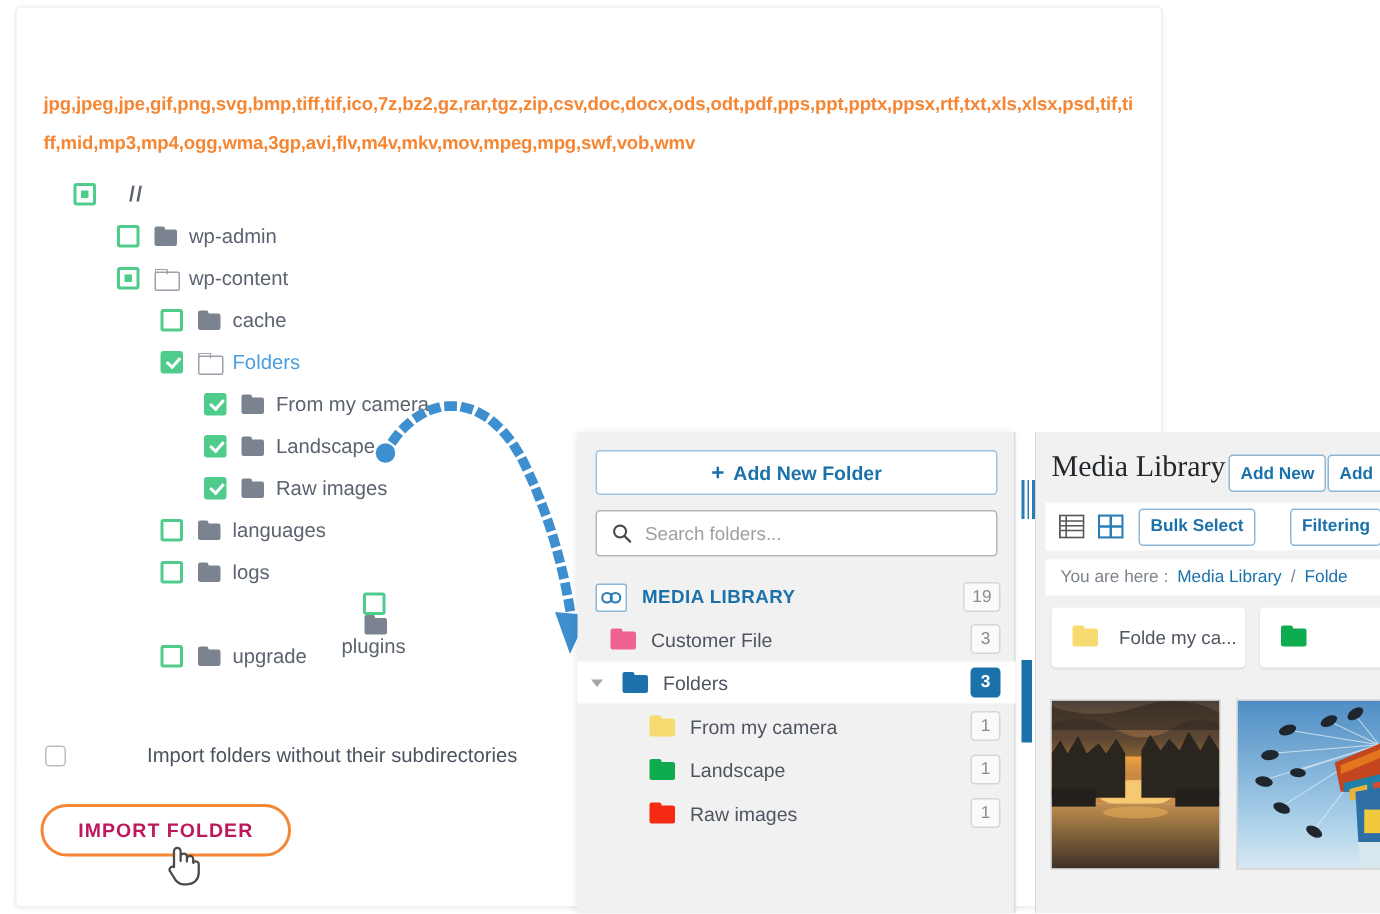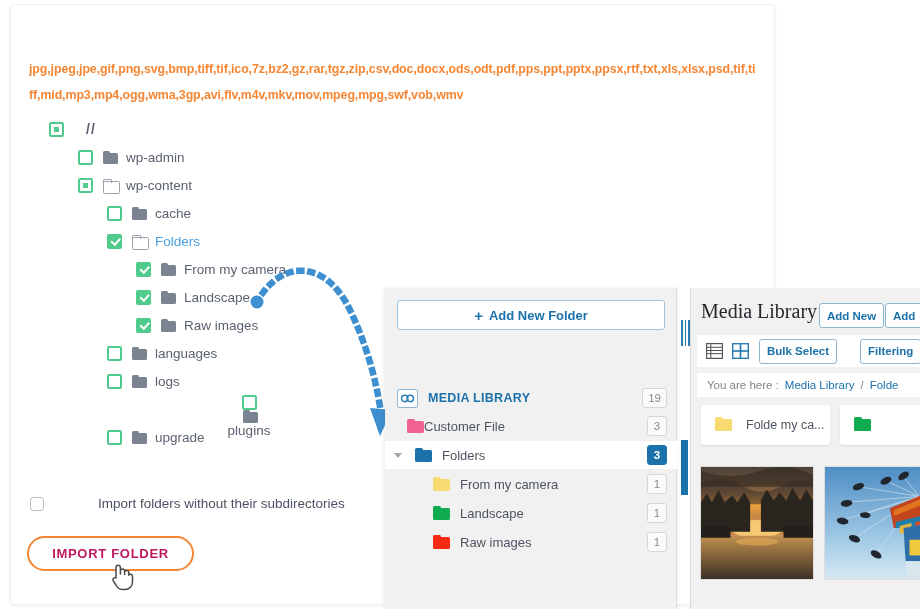--- a/index.html
+++ b/index.html
@@ -272,34 +272,41 @@
     <path d="M130 158 L152 160 L140 186 Z" fill="#3e8fd0"></path>
     <path d="M133 160 L146 172 L138 180 Z" fill="#3e8fd0"></path>
   </svg>
 
   <div class="fp">
     <div class="addnew">
       <span class="plus">+</span>
       <span>Add New Folder</span>
     </div>
 
+    <div class="srch">
+      <svg width="13" height="13" viewBox="0 0 14 14">
+        <circle cx="5.8" cy="5.8" r="4.3" fill="none" stroke="#4a4a4a" stroke-width="1.5"></circle>
+        <line x1="9" y1="9" x2="13" y2="13" stroke="#4a4a4a" stroke-width="1.7" stroke-linecap="round"></line>
+      </svg>
+      <span class="ph">Search folders...</span>
+    </div>
 
     <div class="mlrow head" style="top:96px; padding-left:12px; gap:10px;">
       <span class="ml-icon">
         <svg width="15" height="9" viewBox="0 0 16 9">
           <circle cx="5" cy="4.5" r="3.4" fill="none" stroke="#2b7cb5" stroke-width="1.5"></circle>
           <circle cx="11" cy="4.5" r="3.4" fill="none" stroke="#2b7cb5" stroke-width="1.5"></circle>
         </svg>
       </span>
       <span class="mlabel">MEDIA LIBRARY</span>
       <span class="count">19</span>
     </div>
 
     <div id="fp-rows">
-        <div class="mlrow" style="top: 124px; padding-left: 22px; ">
+        <div class="mlrow" style="top: 124px; padding-left: 22px; gap: 10px;">
           <span class="cfold" style="--fc: #f06292;"></span>
           <span class="mlabel">Customer File</span>
           <span class="count">3</span>
         </div>
         <div class="mlrow open" style="top: 153px; padding-left: 22px; gap: 10px;">
           <span class="caret" style="margin-left: -13px; margin-right: 3px;"></span>
           <span class="cfold" style="--fc: #1b72aa;"></span>
           <span class="mlabel">Folders</span>
           <span class="count active">3</span>
         </div>

